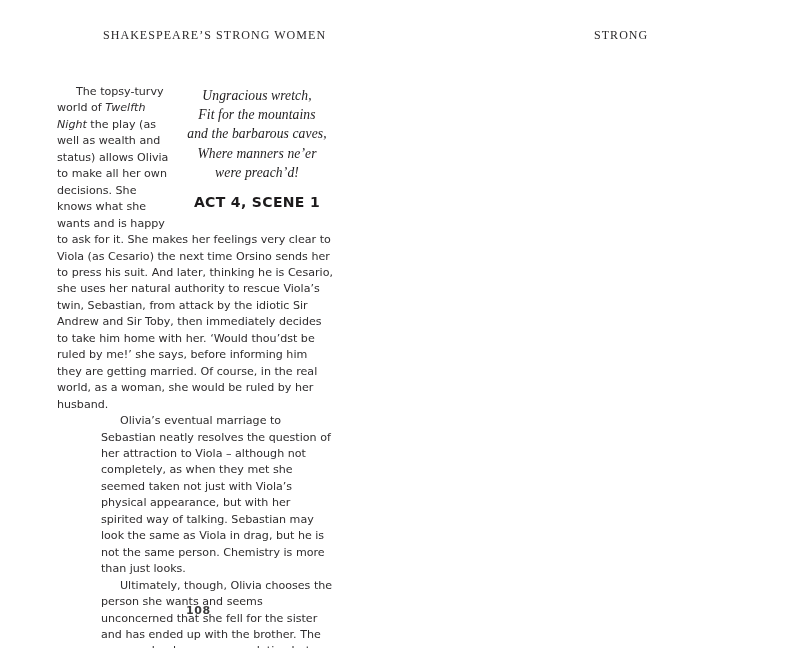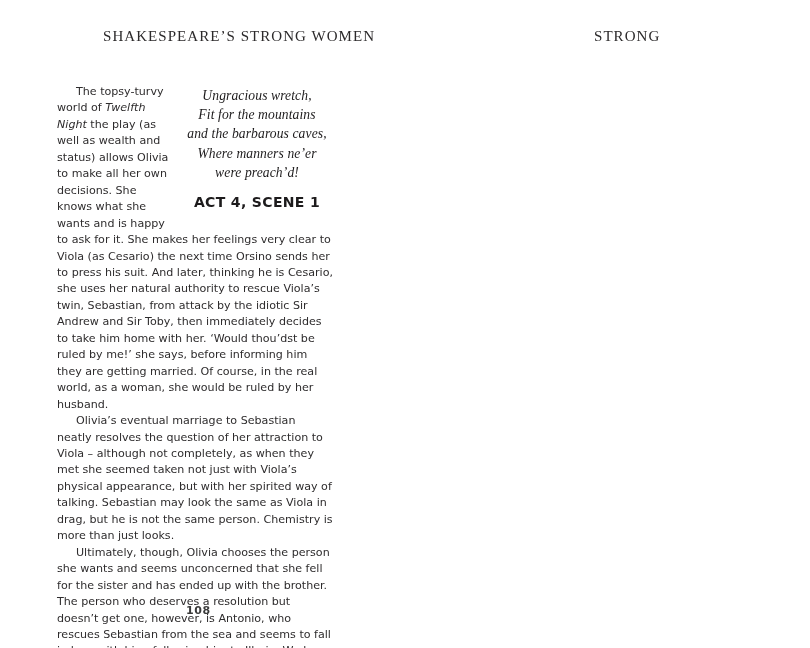--- a/index.html
+++ b/index.html
@@ -30,21 +30,21 @@
     background: #ffffff;
   }
   .page-left  { left: 0;    width: 405px; }
   .page-right { left: 405px; width: 405px; }
 
   
   .running-head {
     position: absolute;
     top: 28px;
     font-family: "Liberation Serif", "DejaVu Serif", serif;
-    font-size: 15px;
+    font-size: 12px;
     letter-spacing: 1.05px;
     color: #2c2a2b;
     white-space: nowrap;
   }
   .running-head-left  { left: 103px; }
   .running-head-right { left: 594px; }
 
   
   .folio {
     position: absolute;
@@ -64,21 +64,21 @@
     top: 84px;
     width: 276px;
     font-family: "DejaVu Sans", sans-serif;
     font-size: 11.1px;
     line-height: 16.45px;
     color: #2e2c2d;
     text-align: left;
     hyphens: none;
   }
   .body-col p { margin: 0; }
-  .body-col p + p { text-indent: 19px; }
+  .body-col p + p { text-indent: 19px; margin-left: 44px; }
   .body-col p.first { text-indent: 19px; }
   .body-col em { font-style: italic; }
 
   
   .pullquote {
     float: right;
     width: 152px;
     margin: 2px 0 20px 10px;
     text-align: center;
     shape-outside: margin-box;

